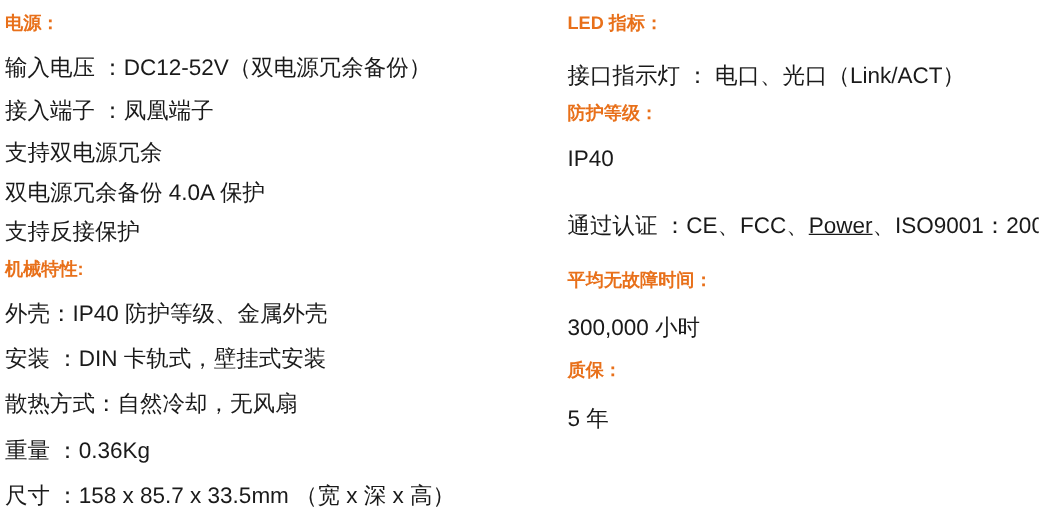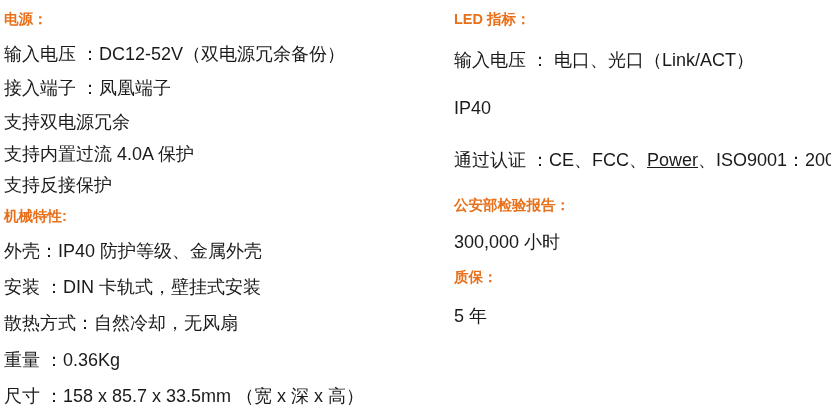--- a/index.html
+++ b/index.html
@@ -68,21 +68,21 @@
 
     <div>
       <div class="section-title pad-top-10">电源：</div>
       <div class="spacer-12"></div>
       <div class="line">输入电压 ：DC12-52V（双电源冗余备份）</div>
       <div class="spacer-10"></div>
       <div class="line">接入端子 ：凤凰端子</div>
       <div class="spacer-10"></div>
       <div class="line">支持双电源冗余</div>
       <div class="spacer-8"></div>
-      <div class="line">支持内置过流 4.0A 保护</div>
+      <div class="line">双电源冗余备份 4.0A 保护</div>
       <div class="spacer-6"></div>
       <div class="line">支持反接保护</div>
     </div>
 
     <div class="spacer-10"></div>
 
     <div>
       <div class="section-title">机械特性:</div>
       <div class="spacer-12"></div>
       <div class="line">外壳：IP40 防护等级、金属外壳</div>
@@ -97,42 +97,43 @@
     </div>
 
   </div>
 
   <div class="col col-right">
 
     <div>
       <div class="section-title pad-top-10">LED 指标：</div>
       <div class="spacer-12"></div>
       <div class="spacer-6"></div>
-      <div class="line">输入电压 ：  电口、光口（Link/ACT）</div>
+      <div class="line">接口指示灯 ：  电口、光口（Link/ACT）</div>
     </div>
 
     <div class="spacer-10"></div>
 
     <div>
+      <div class="section-title">防护等级：</div>
       <div class="spacer-14"></div>
       <div class="line">IP40</div>
     </div>
 
     <div class="spacer-14"></div>
 
     <div>
       <div class="spacer-14"></div>
       <div class="line">通过认证 ：CE、FCC、<span class="underline-word">Power</span>、ISO9001：2008</div>
       <div class="spacer-10"></div>
     </div>
 
     <div class="spacer-14"></div>
 
     <div>
-      <div class="section-title">公安部检验报告：</div>
+      <div class="section-title">平均无故障时间：</div>
       <div class="spacer-14"></div>
       <div class="line">300,000 小时</div>
     </div>
 
     <div class="spacer-14"></div>
 
     <div>
       <div class="section-title">质保：</div>
       <div class="spacer-16"></div>
       <div class="line">5 年</div>

